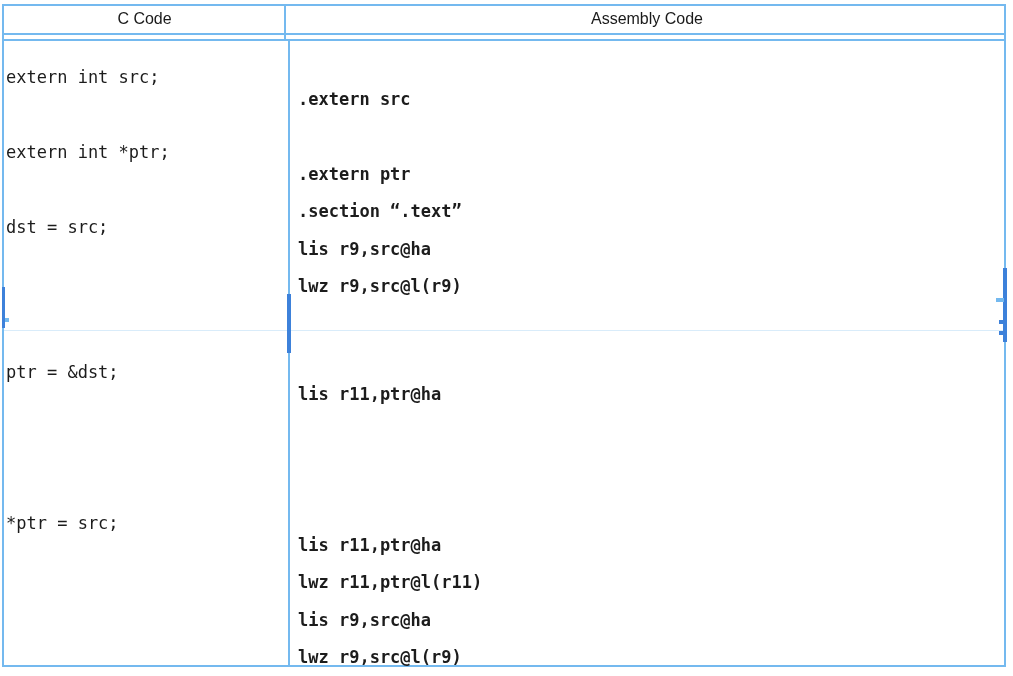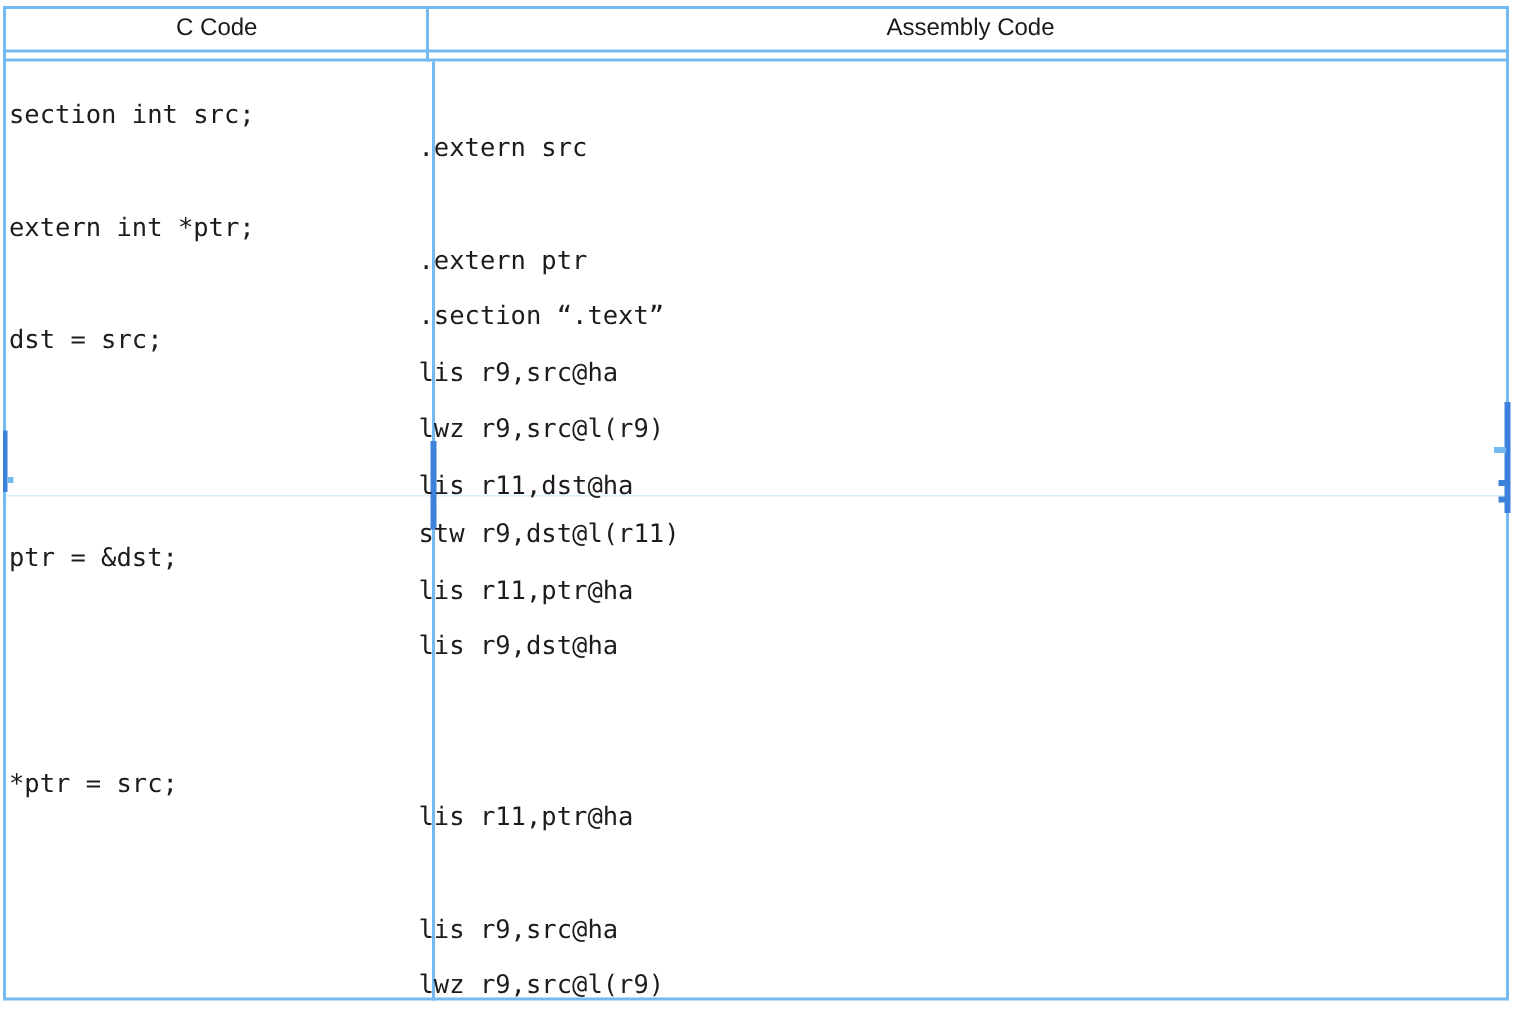--- a/index.html
+++ b/index.html
@@ -32,21 +32,21 @@
   .tick-right-1{left:999px;top:320px;width:5px;height:4px;background:var(--border-dark);}
   .tick-right-2{left:999px;top:331px;width:5px;height:4px;background:var(--border-dark);}
   .header-cell{position:absolute;top:8px;height:22px;line-height:22px;
         font-family:"Liberation Sans",sans-serif;font-size:16px;color:#1a1a1a;
         text-align:center;white-space:nowrap;}
   .header-c{left:4px;width:281px;}
   .header-asm{left:290px;width:714px;}
   .code-row{position:absolute;left:0;width:1013px;height:22px;line-height:22px;
         font-size:17px;white-space:pre;}
   .c-cell{position:absolute;left:6px;}
-  .asm-cell{position:absolute;left:279px;}
+  .asm-cell{position:absolute;left:298px;font-weight:bold;}
 </style>
 </head>
 <body>
 
 <div class="page">
 
   <div class="outer-border"></div>
   <div class="hline header-line-1"></div>
   <div class="hline header-line-2"></div>
   <div class="vline header-divider"></div>
@@ -58,58 +58,50 @@
   <div class="hl hl-right"></div>
   <div class="tick tick-left"></div>
   <div class="tick tick-right-long"></div>
   <div class="tick tick-right-1"></div>
   <div class="tick tick-right-2"></div>
 
   <div class="header-cell header-c">C Code</div>
   <div class="header-cell header-asm">Assembly Code</div>
 
   <div class="code-row" style="top:44px">
-    <span class="c-cell">section int src;</span>
+    <span class="c-cell">extern int src;</span>
     <span class="asm-cell">.extern src</span>
   </div>
   <div class="code-row" style="top:156px">
     <span class="c-cell"></span>
     <span class="asm-cell">.section “.text”</span>
   </div>
   <div class="code-row" style="top:119px">
     <span class="c-cell">extern int *ptr;</span>
     <span class="asm-cell">.extern ptr</span>
   </div>
   <div class="code-row" style="top:194px">
     <span class="c-cell">dst = src;</span>
     <span class="asm-cell">lis r9,src@ha</span>
   </div>
   <div class="code-row" style="top:231px">
     <span class="c-cell"></span>
     <span class="asm-cell">lwz r9,src@l(r9)</span>
   </div>
-  <div class="code-row" style="top:269px">
-    <span class="c-cell"></span>
-    <span class="asm-cell">lis r11,dst@ha</span>
-  </div>
-  <div class="code-row" style="top:301px">
-    <span class="c-cell"></span>
-    <span class="asm-cell">stw r9,dst@l(r11)</span>
-  </div>
   <div class="code-row" style="top:339px">
     <span class="c-cell">ptr = &amp;dst;</span>
     <span class="asm-cell">lis r11,ptr@ha</span>
   </div>
-  <div class="code-row" style="top:376px">
-    <span class="c-cell"></span>
-    <span class="asm-cell">lis r9,dst@ha</span>
-  </div>
   <div class="code-row" style="top:490px">
     <span class="c-cell">*ptr = src;</span>
     <span class="asm-cell">lis r11,ptr@ha</span>
+  </div>
+  <div class="code-row" style="top:527px">
+    <span class="c-cell"></span>
+    <span class="asm-cell">lwz r11,ptr@l(r11)</span>
   </div>
   <div class="code-row" style="top:565px">
     <span class="c-cell"></span>
     <span class="asm-cell">lis r9,src@ha</span>
   </div>
   <div class="code-row" style="top:602px">
     <span class="c-cell"></span>
     <span class="asm-cell">lwz r9,src@l(r9)</span>
   </div>
   <div class="code-row" style="top:640px">

